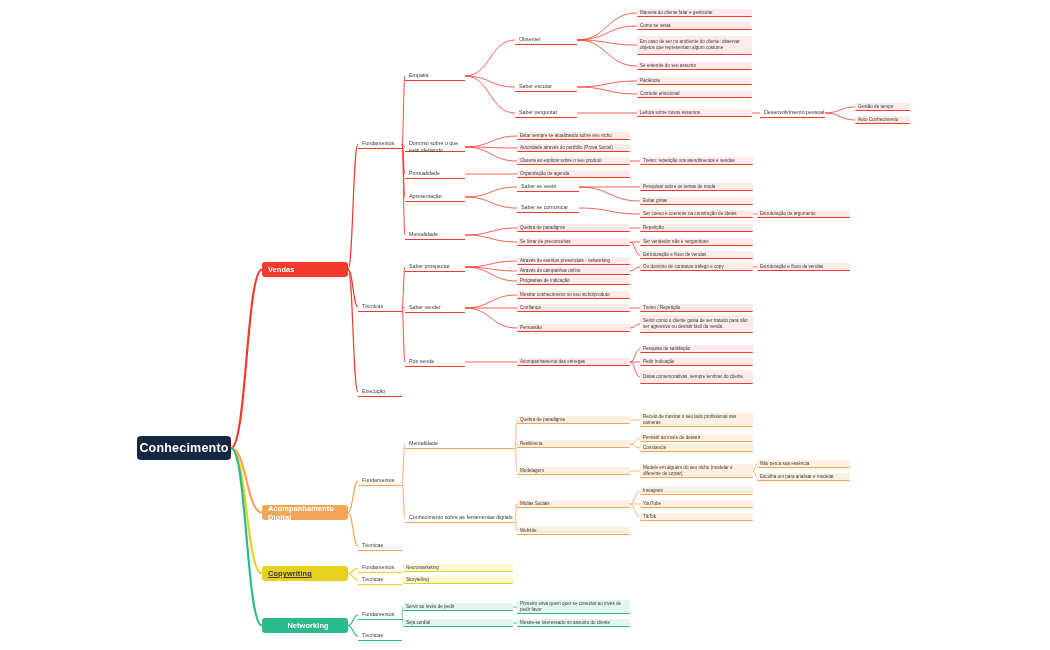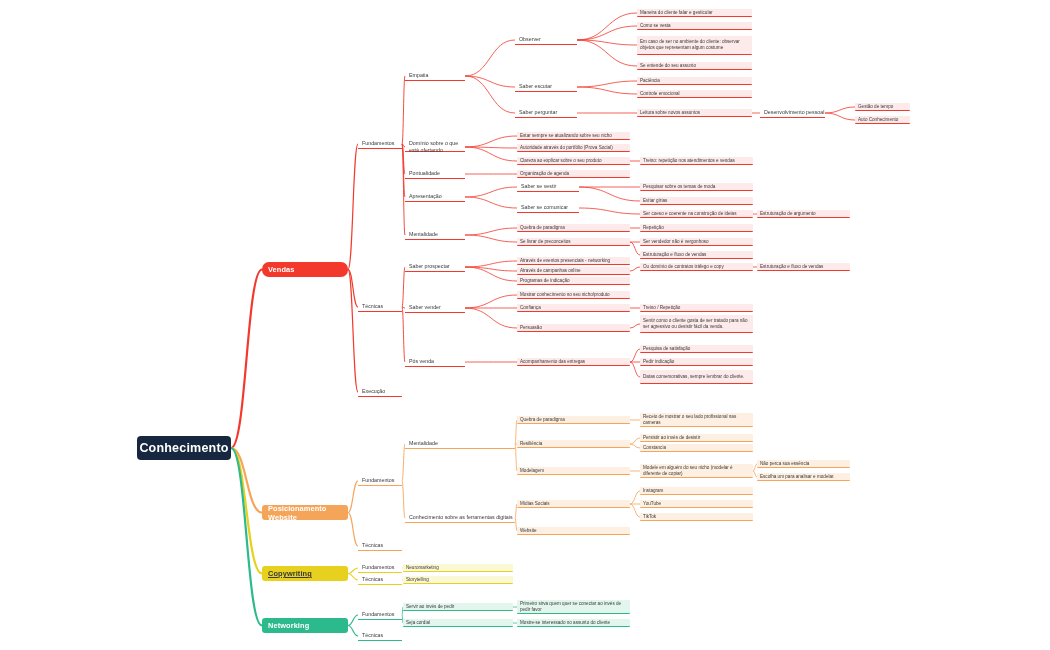--- a/index.html
+++ b/index.html
@@ -116,30 +116,30 @@
       <path d="M 348 625.5 C 353 625.5, 353 636, 358 636" stroke="#2cb98c" fill="none" stroke-width="1.2"></path>
       <path d="M 402 615 C 402.5 615, 402.5 607, 403 607" stroke="#2cb98c" fill="none" stroke-width="0.8"></path>
       <path d="M 402 615 C 402.5 615, 402.5 623, 403 623" stroke="#2cb98c" fill="none" stroke-width="0.8"></path>
       <path d="M 513 607 C 515 607, 515 607, 517 607" stroke="#2cb98c" fill="none" stroke-width="0.8"></path>
       <path d="M 513 623 C 515 623, 515 623, 517 623" stroke="#2cb98c" fill="none" stroke-width="0.8"></path>
     </svg>
   <div id="nodes">
       <div class="node root" style="left: 137px; top: 436px; width: 94px; height: 24px; background: rgb(22, 39, 63);">
         <span class="txt">Conhecimento</span>
       </div>
-      <div class="node branch" style="left: 262px; top: 262px; width: 86px; height: 15px; background: rgb(242, 57, 44); border-radius: 7px;">
+      <div class="node branch" style="left: 262px; top: 262px; width: 86px; height: 15px; background: rgb(242, 57, 44);">
         <span class="txt">Vendas</span>
       </div>
       <div class="node branch" style="left: 262px; top: 505px; width: 86px; height: 15px; background: rgb(245, 165, 90);">
-        <span class="txt">Posicionamento Website</span>
+        <span class="txt">Acompanhamento Digital</span>
       </div>
       <div class="node branch" style="left: 262px; top: 566px; width: 86px; height: 15px; background: rgb(232, 208, 30); color: rgb(58, 58, 58); text-decoration: underline;">
         <span class="txt">Copywriting</span>
       </div>
-      <div class="node branch" style="left: 262px; top: 618px; width: 86px; height: 15px; background: rgb(44, 185, 140);">
+      <div class="node branch" style="left: 262px; top: 618px; width: 86px; height: 15px; background: rgb(44, 185, 140); justify-content: center;">
         <span class="txt">Networking</span>
       </div>
       <div class="node lvl2" style="left: 358px; top: 139.5px; width: 44px; height: 9px; border-bottom: 1px solid rgb(242, 57, 44);">
         <span class="txt">Fundamentos</span>
       </div>
       <div class="node lvl2" style="left: 358px; top: 302.5px; width: 44px; height: 9px; border-bottom: 1px solid rgb(242, 57, 44);">
         <span class="txt">Técnicas</span>
       </div>
       <div class="node lvl2" style="left: 358px; top: 387.5px; width: 44px; height: 9px; border-bottom: 1px solid rgb(242, 57, 44);">
         <span class="txt">Execução</span>

